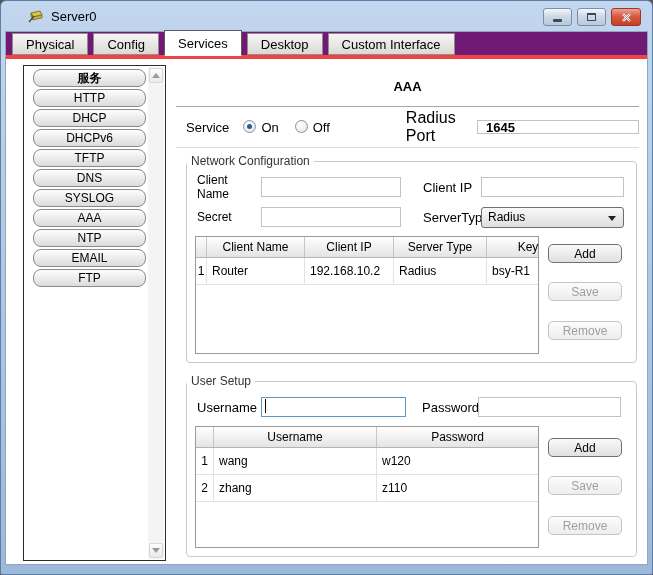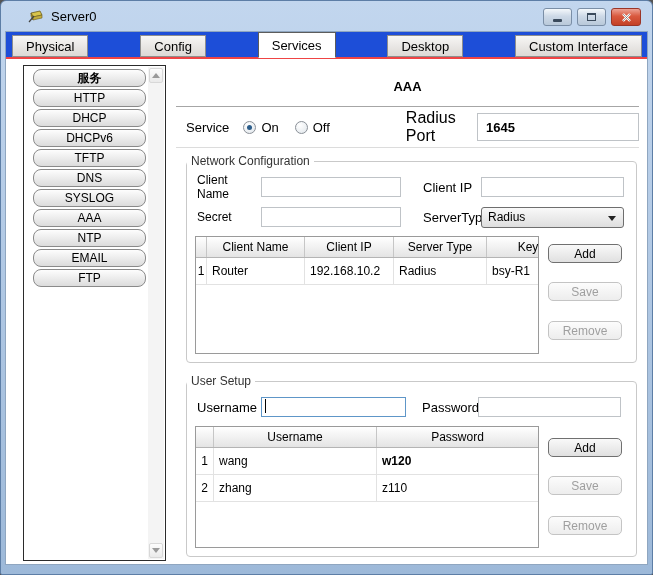--- a/index.html
+++ b/index.html
@@ -20,22 +20,22 @@
     background:linear-gradient(#f4f8fb,#cdd9e7 45%,#b9c9da); display:flex;
     align-items:center; justify-content:center; cursor:default; }
   .win-btn.close { width:30px; border:1px solid #9b3527;
     background:linear-gradient(#eda294,#d9593f 45%,#c34127); }
   .glyph-min { width:9px; height:3px; background:#3a4a5c; border-radius:1px; margin-top:7px; }
   .glyph-max { width:9px; height:8px; border:1px solid #3a4a5c; border-top:2px solid #3a4a5c; background:transparent; }
   
   .client { position:absolute; left:4px; right:4px; top:30px; bottom:9px;
     background:#fff; border:1px solid #8fa6c0; display:flex; flex-direction:column; }
   
-  .tabbar { height:27px; background:#1d4ed8; border-bottom:2px solid #ef4444;
-    display:flex; align-items:flex-end; padding-left:6px; flex-shrink:0;justify-content:space-between; }
+  .tabbar { height:27px; background:#701a75; border-bottom:4px solid #ef4444;
+    display:flex; align-items:flex-end; padding-left:6px; flex-shrink:0; }
   .tab { height:22px; padding:0 13px; margin-right:5px; font-size:13px; color:#000;
     background:linear-gradient(#f7f6f5,#dcd9d5); border:1px solid #8e8e8e;
     display:flex; align-items:center; cursor:default; }
   .tab.active { height:26px; background:#fff; border:1px solid #5c5c5c;
     border-bottom:1px solid #fff; margin-bottom:-1px; font-size:13px; }
   
   .content { position:relative; flex:1; background:#fff; }
   
   .sidebar-box { position:absolute; left:17px; top:6px; width:143px; height:496px;
     background:#fff; border:1px solid #2b2b2b; }
@@ -60,23 +60,23 @@
   .aaa-title { text-align:center; font-size:13px; font-weight:bold; padding-top:14px; }
   .hr1 { height:1px; background:#a6a6a6; margin-top:12px; }
   .hr2 { height:1px; background:#dcdcdc; }
   .service-row { height:40px; display:flex; align-items:center; font-size:13px; }
   .service-label { margin-left:10px; width:84px; }
   .radio { width:13px; height:13px; border:1px solid #8a9097; border-radius:50%;
     background:radial-gradient(circle at 35% 30%, #ffffff, #dfe5ea); position:relative; margin-right:5px; }
   .radio.checked::after { content:""; position:absolute; left:3px; top:3px; width:5px; height:5px;
     border-radius:50%; background:#2c5d8a; }
   .radio-group { display:flex; align-items:center; }
-  .radio-item { display:flex; align-items:center; margin-right:16px; cursor:default; }
+  .radio-item { display:flex; margin-right:16px; cursor:default; }
   .rp-label { margin-left:60px; font-size:16px; }
-  .rp-input { margin-left:14px; width:162px; height:28px; border:1px solid #bfc3c7;
+  .rp-input { margin-left:14px; width:162px; height:14px; border:1px solid #bfc3c7;
     font-size:13px; font-weight:bold; padding-left:8px; font-family:"Liberation Sans",sans-serif; outline:none; }
   
   .groupbox { position:relative; margin:0 2px 0 10px; border:1px solid #c9c9c9; border-radius:4px;
     padding:14px 8px 8px 8px; }
   .gb-label { position:absolute; top:-8px; left:0; background:#fff; padding:0 4px;
     font-size:12px; color:#333; }
   .field-row { display:flex; align-items:center; height:22px; margin-bottom:8px; font-size:12px; }
   .fl1 { width:66px; padding-left:2px; }
   .fi1 { width:140px; height:20px; border:1px solid #bfc3c7; padding:0 4px; font-size:12px; outline:none; }
   .fl2 { width:58px; margin-left:22px; font-size:13px; }
@@ -259,21 +259,21 @@
           <div class="table-zone">
             <div class="tbl" style="width:344px; height:122px;">
               <div class="thr">
                 <div class="th" style="width:18px;"></div>
                 <div class="th" style="width:163px;">Username</div>
                 <div class="th" style="flex:1; border-right:none;">Password</div>
               </div>
               <div class="tr">
                 <div class="td numcol" style="width:18px;">1</div>
                 <div class="td" style="width:163px;">wang</div>
-                <div class="td" style="flex:1; border-right:none;font-weight:bold;">w120</div>
+                <div class="td" style="flex:1; border-right:none;">w120</div>
               </div>
               <div class="tr">
                 <div class="td numcol" style="width:18px;">2</div>
                 <div class="td" style="width:163px;">zhang</div>
                 <div class="td" style="flex:1; border-right:none;">z110</div>
               </div>
             </div>
             <div class="btn-col">
               <div class="pbtn" style="margin-top:12px;">Add</div>
               <div class="pbtn disabled" style="margin-top:19px;">Save</div>

